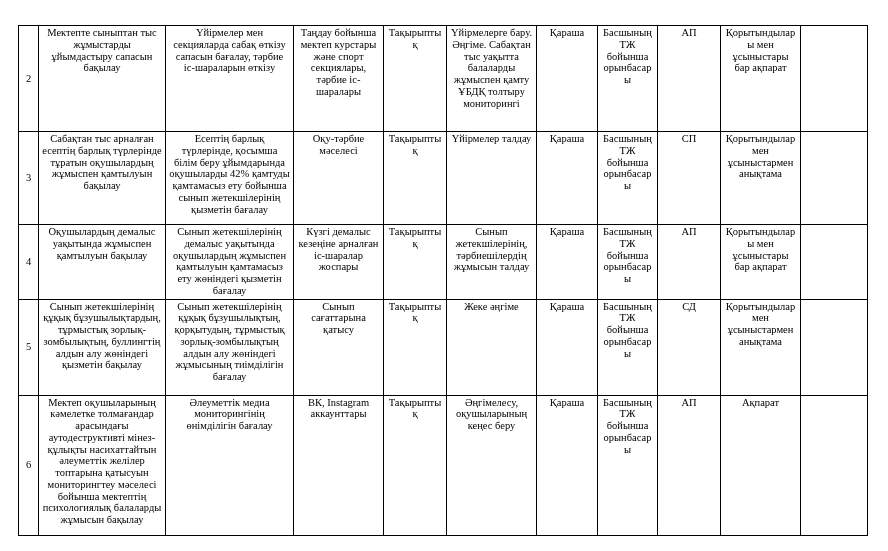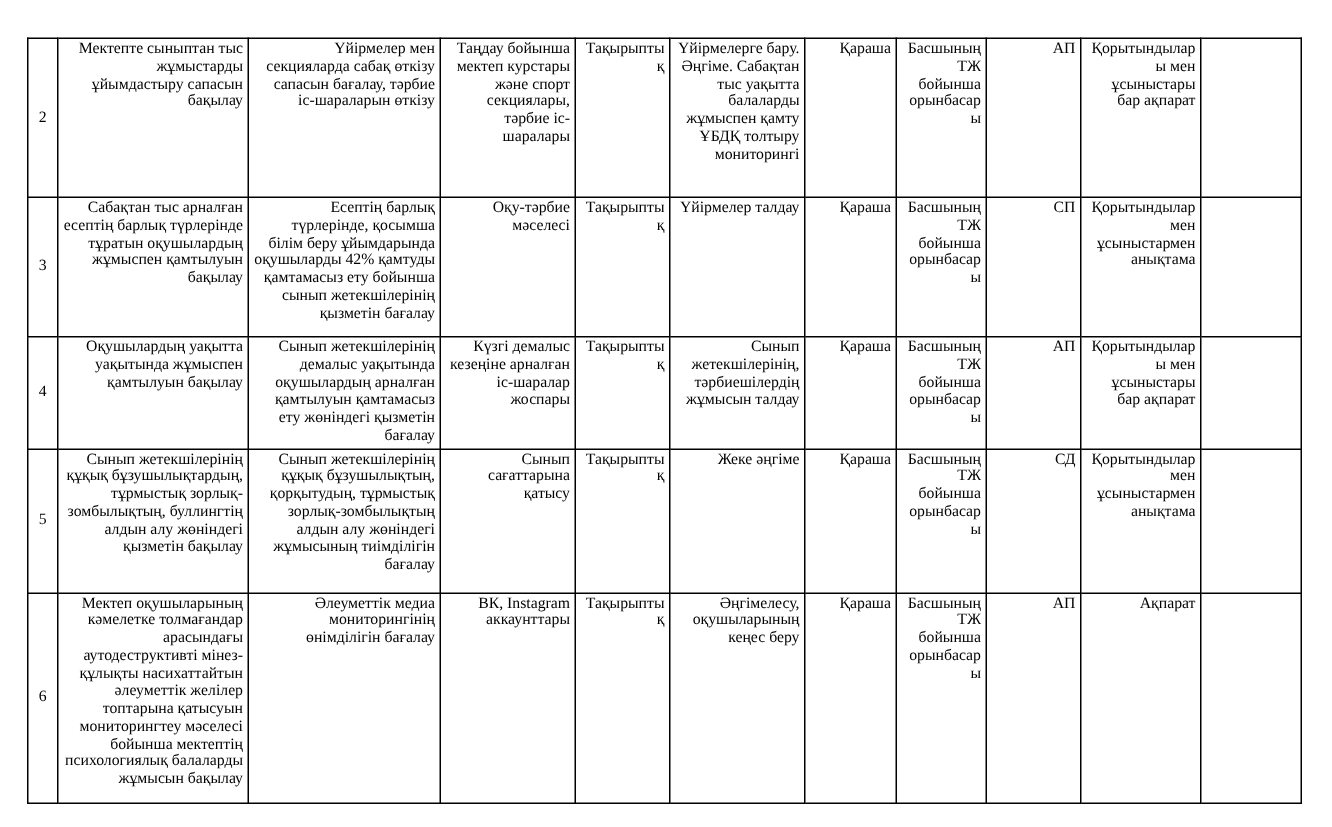--- a/index.html
+++ b/index.html
@@ -24,21 +24,21 @@
     width: 849px;
     border-collapse: collapse;
     table-layout: fixed;
     font-size: 10.5px;
     line-height: 1.12;
     color: #000000;
   }
   table.doc-table td {
     border: 1px solid #000000;
     vertical-align: top;
-    text-align: right;
+    text-align: center;
     padding: 1px 3px 2px 3px;
     overflow-wrap: break-word;
     word-wrap: break-word;
   }
   table.doc-table td.num {
     vertical-align: middle;
     text-align: center;
     padding: 1px 1px;
   }
   
@@ -88,22 +88,22 @@
           <td>Тақырыптық</td>
           <td>Үйірмелер талдау</td>
           <td>Қараша</td>
           <td>Басшының ТЖ бойынша орынбасары</td>
           <td>СП</td>
           <td>Қорытындылар мен ұсыныстармен анықтама</td>
           <td></td>
         </tr>
         <tr>
           <td class="num">4</td>
-          <td>Оқушылардың уақытта уақытында жұмыспен қамтылуын бақылау</td>
-          <td>Сынып жетекшілерінің демалыс уақытында оқушылардың арналған қамтылуын қамтамасыз ету жөніндегі қызметін бағалау</td>
+          <td>Оқушылардың демалыс уақытында жұмыспен қамтылуын бақылау</td>
+          <td>Сынып жетекшілерінің демалыс уақытында оқушылардың жұмыспен қамтылуын қамтамасыз ету жөніндегі қызметін бағалау</td>
           <td>Күзгі демалыс кезеңіне арналған іс-шаралар жоспары</td>
           <td>Тақырыптық</td>
           <td>Сынып жетекшілерінің, тәрбиешілердің жұмысын талдау</td>
           <td>Қараша</td>
           <td>Басшының ТЖ бойынша орынбасары</td>
           <td>АП</td>
           <td>Қорытындылары мен ұсыныстары бар ақпарат</td>
           <td></td>
         </tr>
         <tr>

